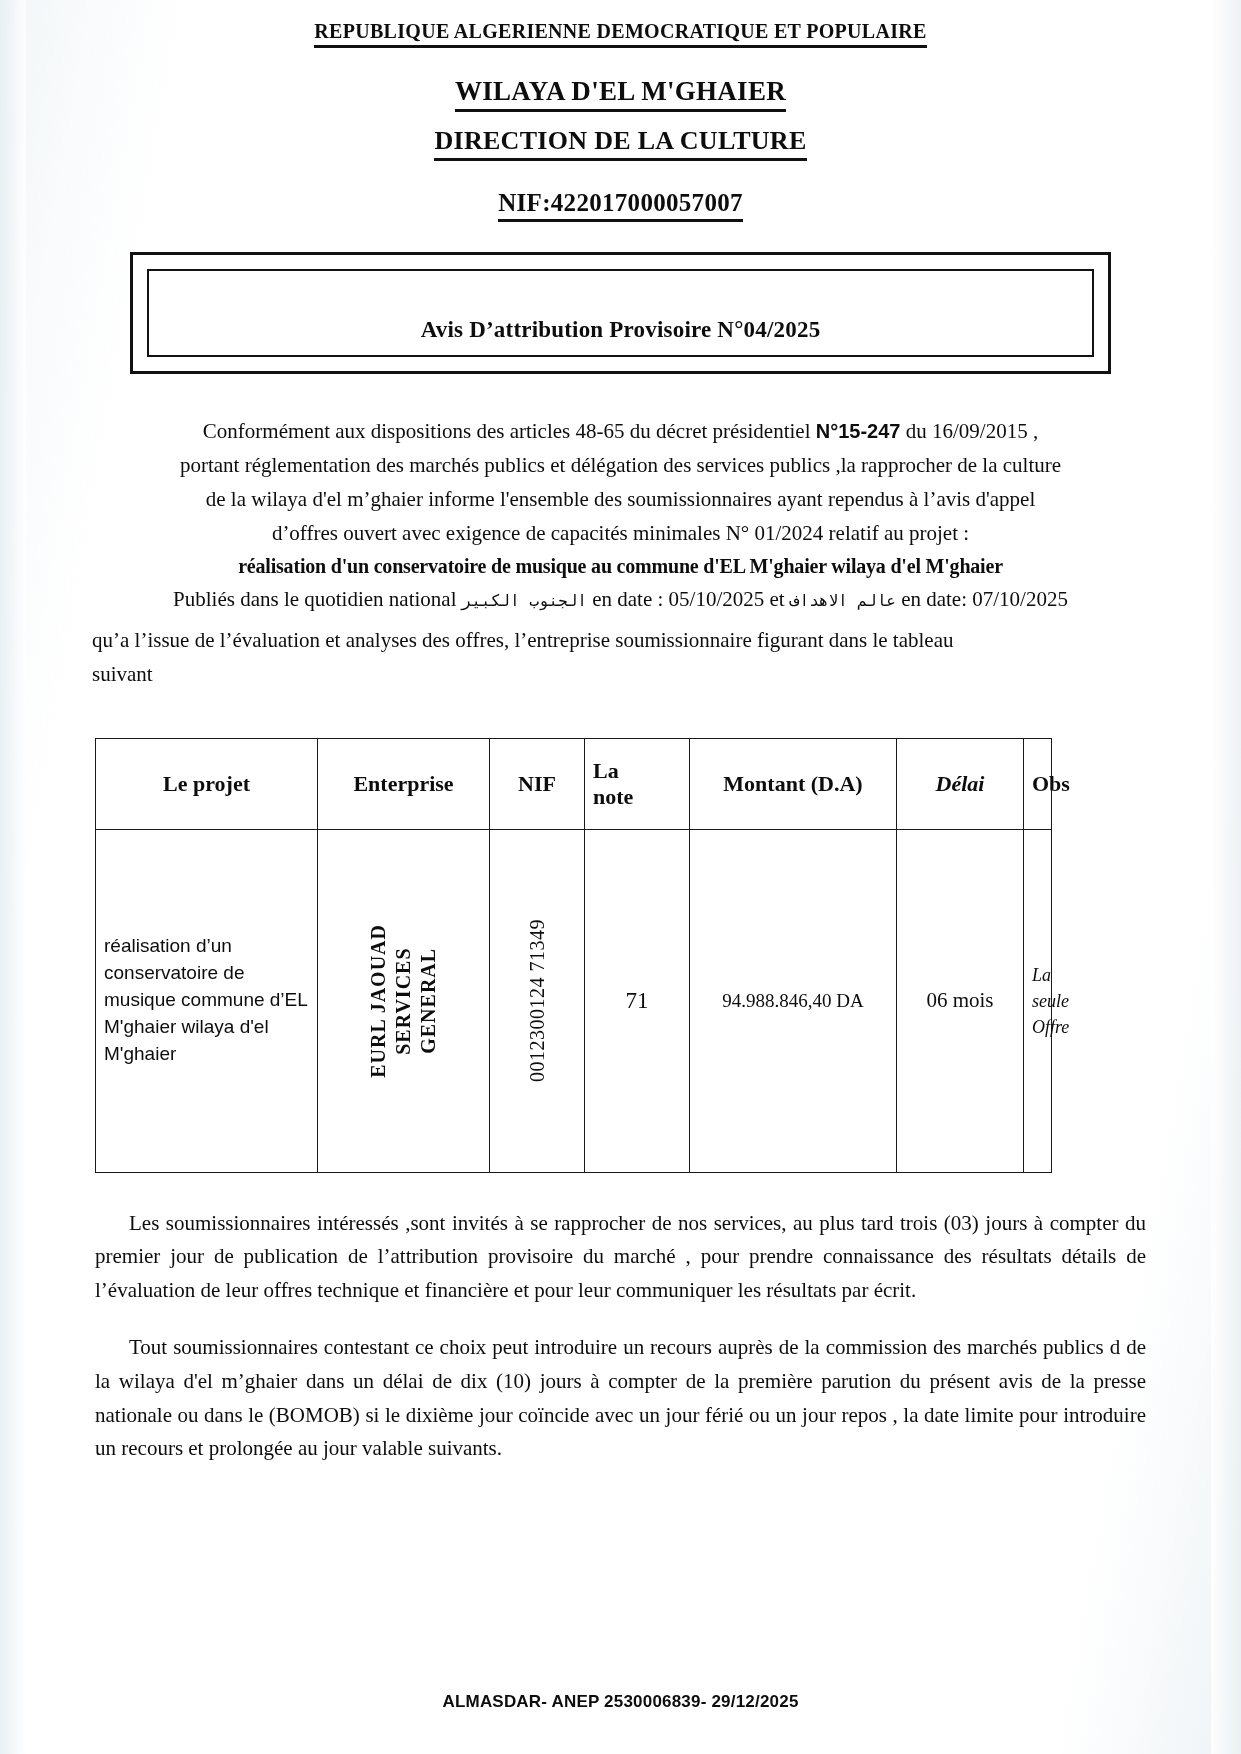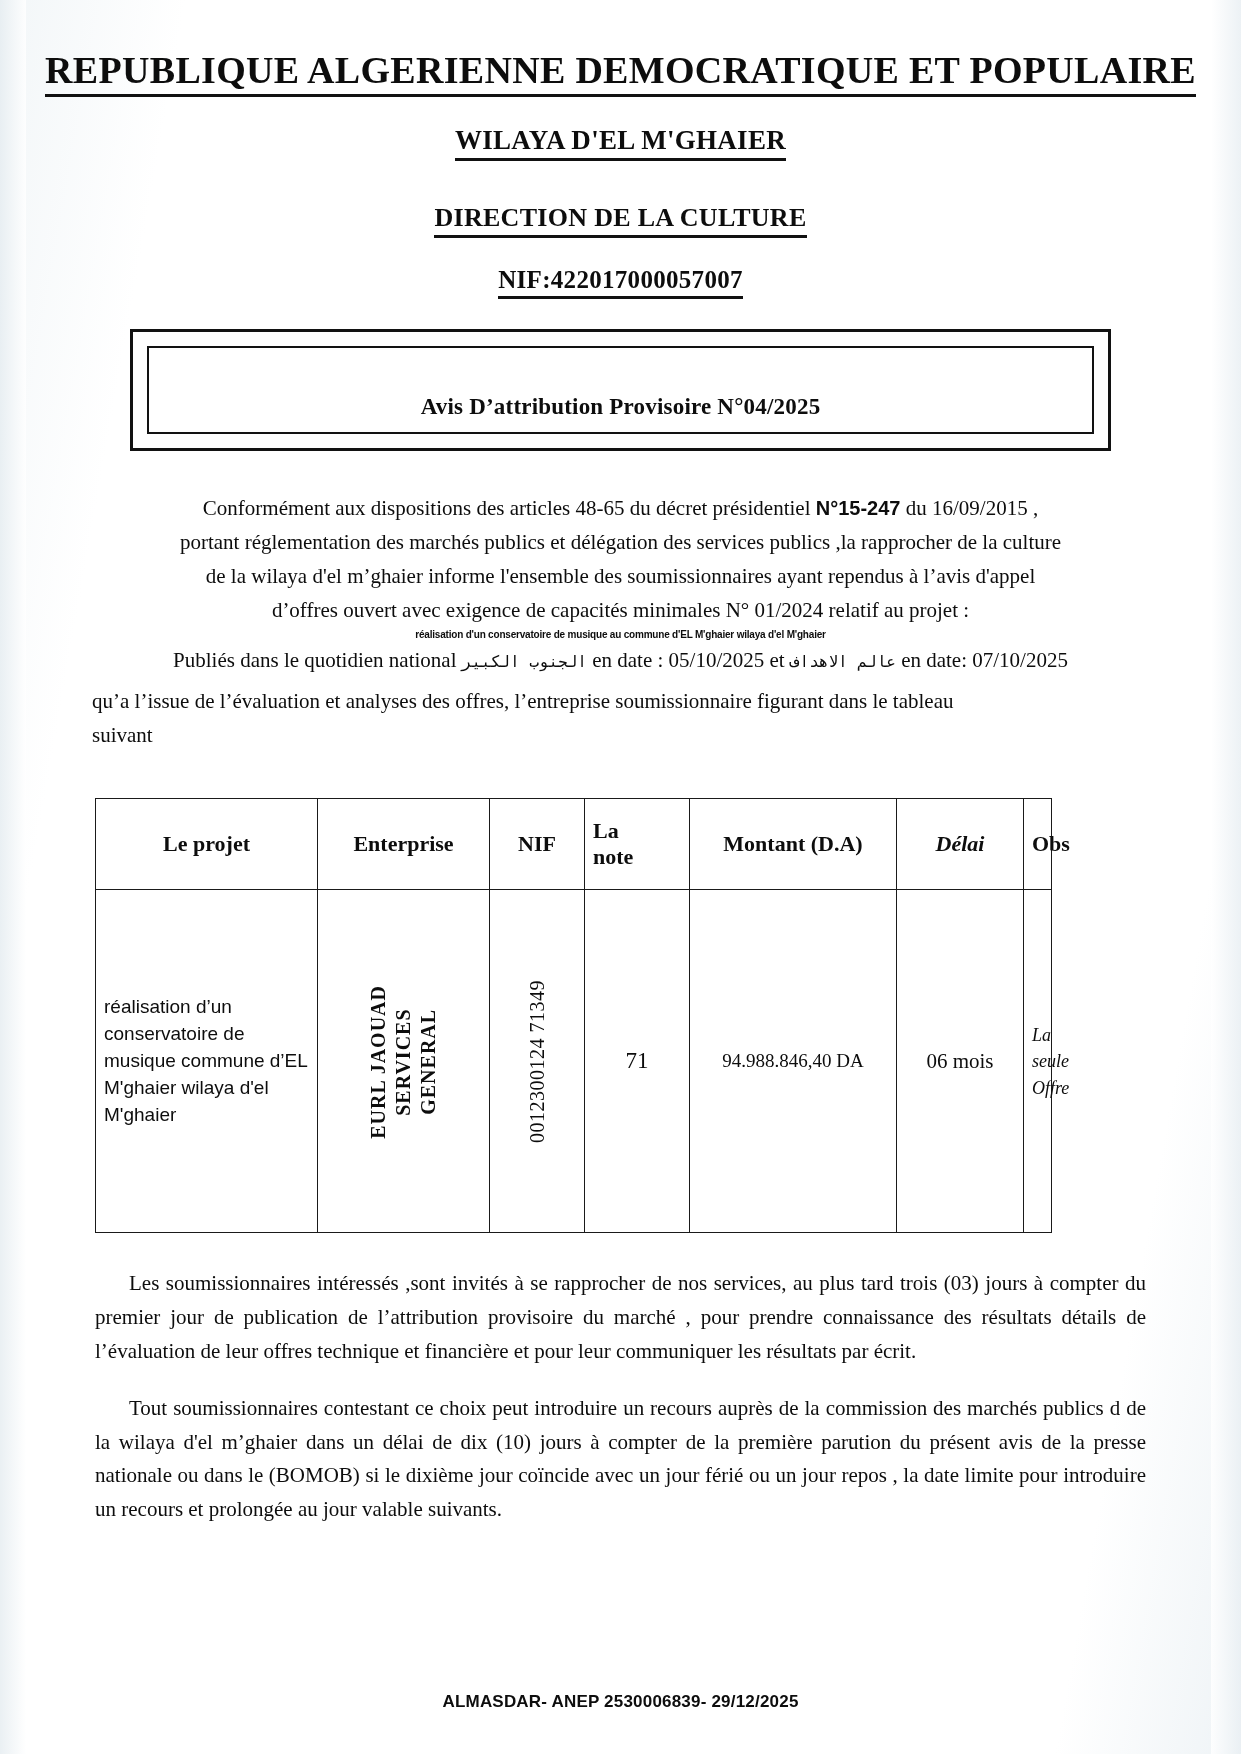--- a/index.html
+++ b/index.html
@@ -23,23 +23,23 @@
   .hdr{
     text-align:center;
     font-weight:bold;
     letter-spacing:.3px;
   }
   .hdr span{
     border-bottom:3px solid #111;
     padding-bottom:2px;
     display:inline-block;
   }
-  #h1{font-size:38px;margin-top:48px;}
+  #h1{font-size:20px;margin-top:20px;}
   #h2{font-size:27px;margin-top:28px;}
-  #h3{font-size:26px;margin-top:42px;}
+  #h3{font-size:26px;margin-top:14px;}
   #h4{font-size:25px;margin-top:28px;}
 
   
   .box-outer{
     margin:30px 130px 0 130px;
     border:3px solid #121212;
     padding:14px;
   }
   .box-inner{
     border:2px solid #121212;
@@ -63,22 +63,22 @@
   
   .intro{
     margin:40px 92px 0 92px;
     font-size:21px;
     line-height:1.62;
     text-align:center;
   }
   .intro .l{display:block;}
   .b{font-family:"Liberation Sans", sans-serif;font-weight:bold;font-size:20px;}
   .proj-small{
-    font-family:Liberation Sans, sans-serif;
-    font-size:10px;
+    font-family:Liberation Serif, serif;
+    font-size:20px;
     font-weight:600;
     letter-spacing:-.2px;
   }
   .ar{font-family:Liberation Mono, monospace;font-size:16px;direction:rtl;unicode-bidi:isolate;}
 
   .tail{
     margin:8px 92px 0 92px;
     font-size:21px;line-height:1.6;text-align:left;
   }
 

